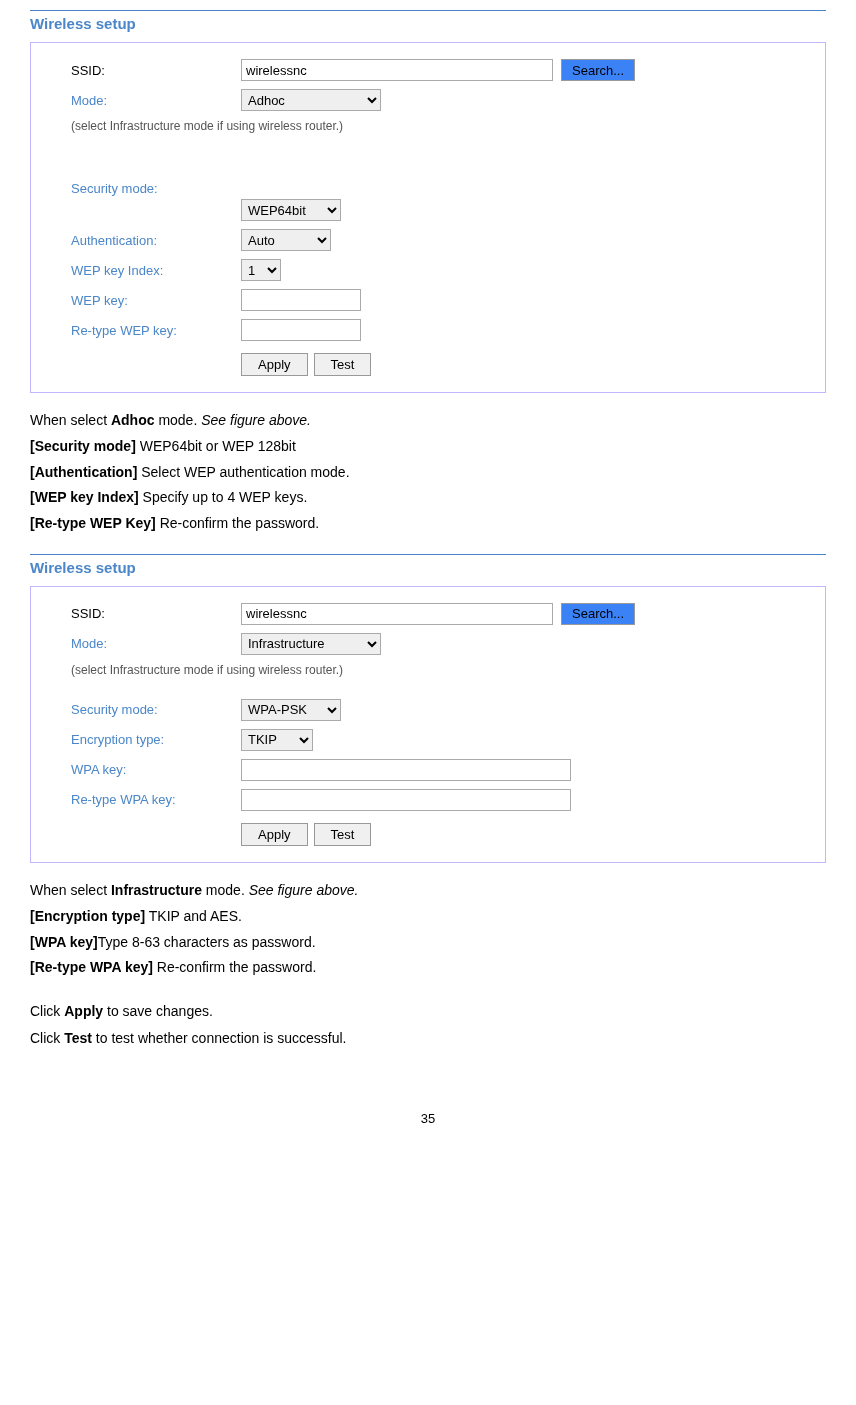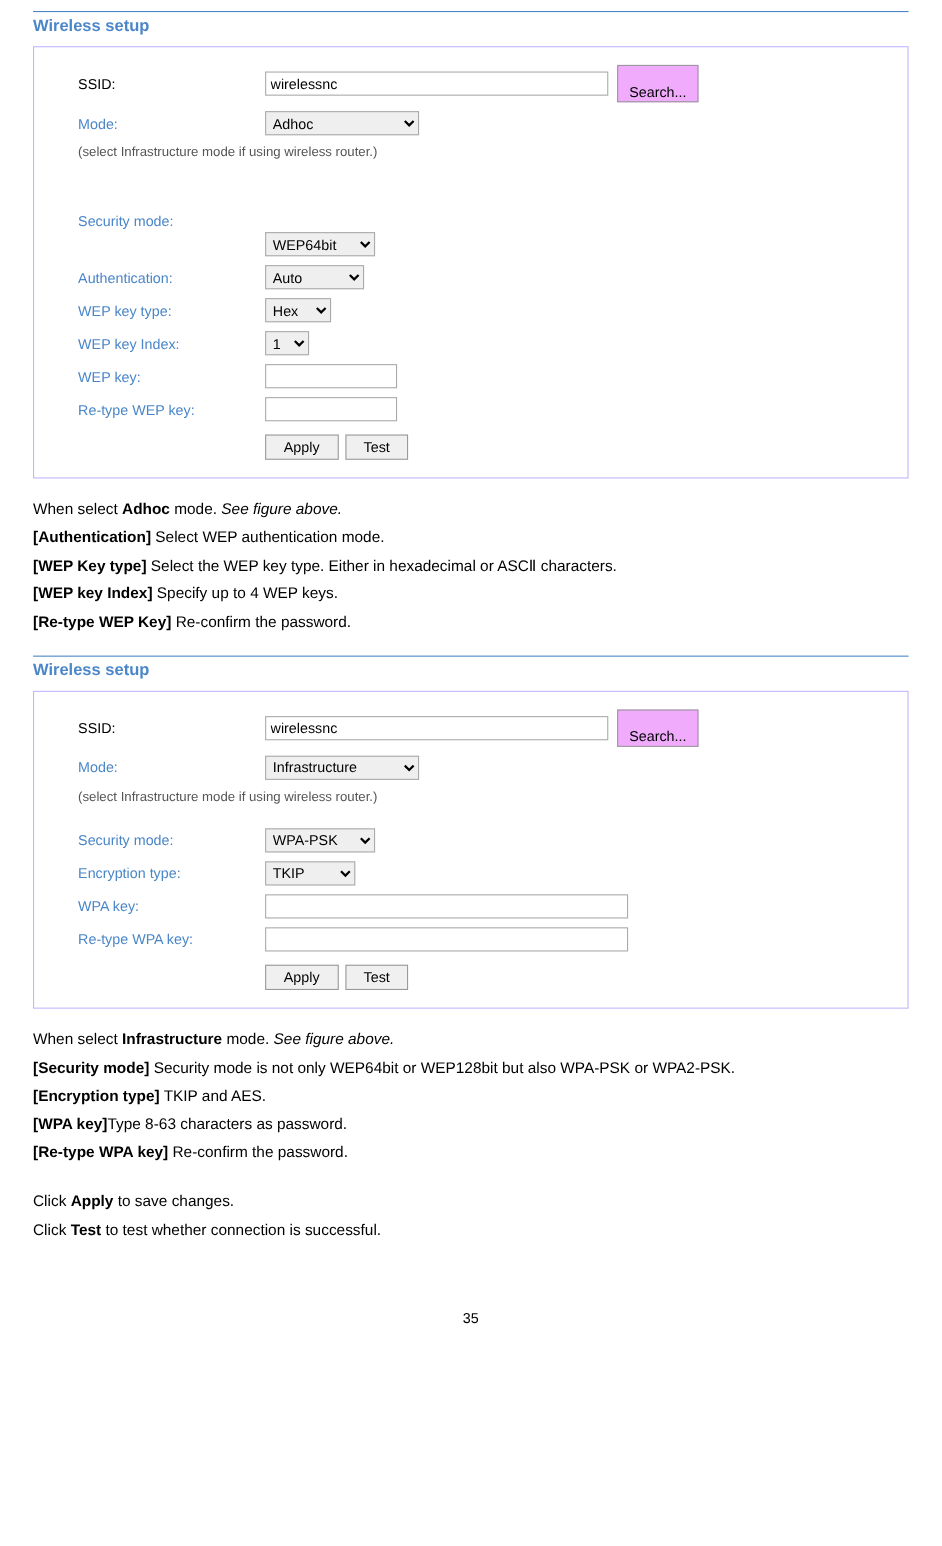--- a/index.html
+++ b/index.html
@@ -67,27 +67,27 @@
       border: 1px solid #aaa;
       font-size: 13px;
       height: 22px;
       padding: 0 2px;
     }
     .mode-select { width: 140px; }
     .security-select { width: 100px; margin-top: 44px; }
     .auth-select { width: 90px; }
     .keytype-select { width: 60px; }
     .keyindex-select { width: 40px; }
-    .encrypt-select { width: 82px; }
+    .encrypt-select { width: 72px; }
     .wpa-security-select { width: 100px; }
     .search-btn {
       margin-left: 8px;
-      padding: 16px 10px;
-      font-size: 13px;
-      background: #f0abfc;
+      padding: 2px 10px;
+      font-size: 13px;
+      background: #3b82f6;
       border: 1px solid #999;
       cursor: pointer;
       height: 22px;
     }
     .note-text {
       font-size: 12px;
       color: #555;
       margin-bottom: 12px;
       margin-top: 2px;
     }
@@ -166,27 +166,20 @@
 
   <div class="form-row">
     <span class="form-label">Authentication:</span>
     <select class="auth-select">
       <option>Auto</option>
       <option>Open</option>
       <option>Shared</option>
     </select>
   </div>
 
-  <div class="form-row">
-    <span class="form-label">WEP key type:</span>
-    <select class="keytype-select">
-      <option>Hex</option>
-      <option>ASCII</option>
-    </select>
-  </div>
 
   <div class="form-row">
     <span class="form-label">WEP key Index:</span>
     <select class="keyindex-select">
       <option>1</option>
       <option>2</option>
       <option>3</option>
       <option>4</option>
     </select>
   </div>
@@ -202,22 +195,22 @@
   </div>
 
   <div class="btn-row">
     <button class="apply-btn">Apply</button>
     <button class="test-btn">Test</button>
   </div>
 </div>
 
 <div class="description-block">
   <p>When select <strong>Adhoc</strong> mode. <em>See figure above.</em></p>
+  <p><span class="bold-label">[Security mode]</span> WEP64bit or WEP 128bit</p>
   <p><span class="bold-label">[Authentication]</span> Select WEP authentication mode.</p>
-  <p><span class="bold-label">[WEP Key type]</span> Select the WEP key type. Either in hexadecimal or ASCⅡ characters.</p>
   <p><span class="bold-label">[WEP key Index]</span> Specify up to 4 WEP keys.</p>
   <p><span class="bold-label">[Re-type WEP Key]</span> Re-confirm the password.</p>
 </div>
 
 <div class="section-title">Wireless setup</div>
 
 <div class="wireless-box">
 
   <div class="ssid-row">
     <span class="ssid-label">SSID:</span>
@@ -267,21 +260,20 @@
   </div>
 
   <div class="btn-row">
     <button class="apply-btn">Apply</button>
     <button class="test-btn">Test</button>
   </div>
 </div>
 
 <div class="description-block">
   <p>When select <strong>Infrastructure</strong> mode. <em>See figure above.</em></p>
-  <p><span class="bold-label">[Security mode]</span> Security mode is not only WEP64bit or WEP128bit but also WPA-PSK or WPA2-PSK.</p>
   <p><span class="bold-label">[Encryption type]</span> TKIP and AES.</p>
   <p><span class="bold-label">[WPA key]</span>Type 8-63 characters as password.</p>
   <p><span class="bold-label">[Re-type WPA key]</span> Re-confirm the password.</p>
 </div>
 
 <div class="bottom-notes">
   <p>Click <strong>Apply</strong> to save changes.</p>
   <p>Click <strong>Test</strong> to test whether connection is successful.</p>
 </div>
 

